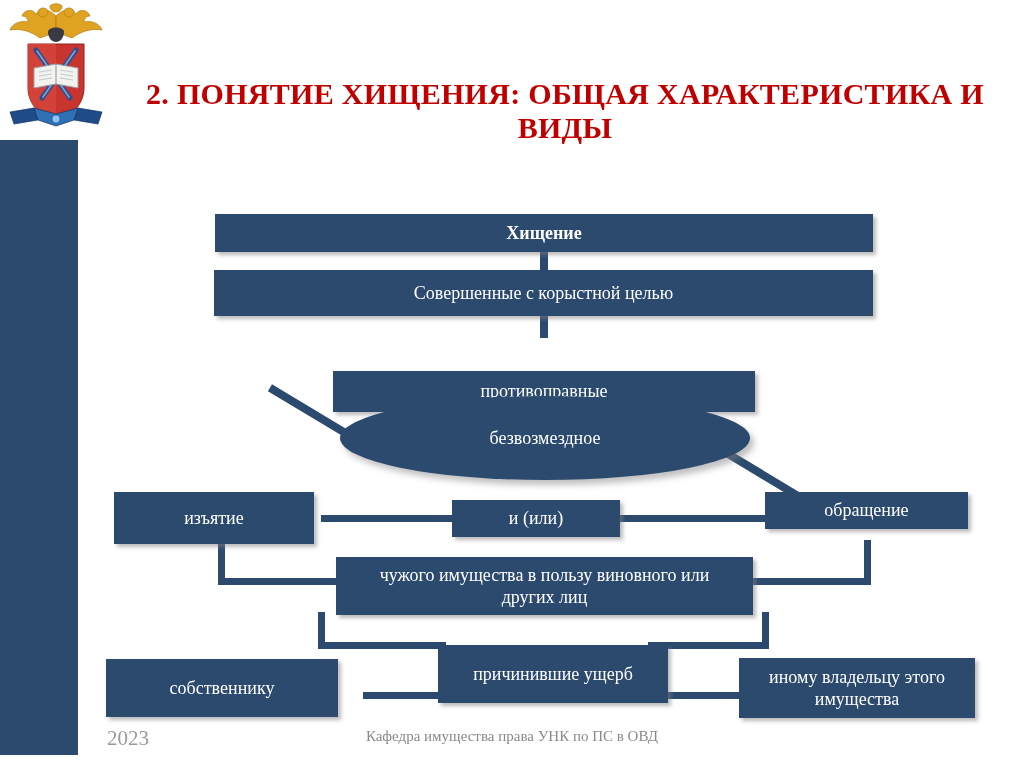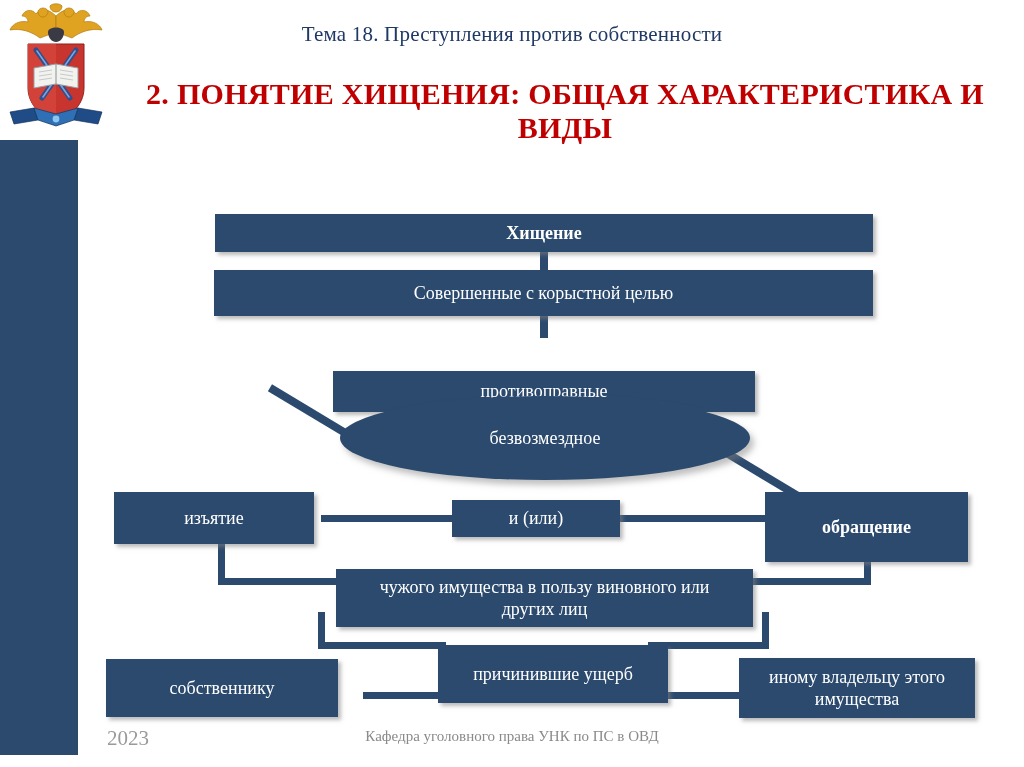--- a/index.html
+++ b/index.html
@@ -176,21 +176,20 @@
 
       <g fill="#1F4B86" stroke="#14335c" stroke-width="0.7">
         <path d="M6 110 L30 106 L34 118 L10 122 Z"></path>
         <path d="M98 110 L74 106 L70 118 L94 122 Z"></path>
         <path d="M30 106 L52 112 L74 106 L70 118 L52 124 L34 118 Z" fill="#2E6FB5"></path>
       </g>
       <circle cx="52" cy="117" r="3.4" fill="#8EC5F0"></circle>
     </svg>
   </div>
 
-  <div class="topic-line">Тема 18. Преступления против собственности</div>
   <div class="section-title">2. ПОНЯТИЕ ХИЩЕНИЯ: ОБЩАЯ ХАРАКТЕРИСТИКА И ВИДЫ</div>
 
 
   <div class="conn" style="left:540px; top:250px; width:8px; height:22px;"></div>
 
   <div class="conn" style="left:540px; top:316px; width:8px; height:22px;"></div>
 
   <div class="conn" style="left:540px; top:376px; width:8px; height:28px;"></div>
 
   <div class="conn-diag" style="left:368px; top:442px; width:112px; height:8px; transform: rotate(31deg) translate(-100%,0); "></div>
@@ -230,36 +229,36 @@
   </div>
 
   <div class="node" style="left:114px; top:492px; width:200px; height:52px;">
     <span>изъятие</span>
   </div>
 
   <div class="node" style="left:452px; top:500px; width:168px; height:37px;">
     <span>и (или)</span>
   </div>
 
-  <div class="node" style="left:765px; top:492px; width:203px; height:70px;font-weight:bold;">
+  <div class="node" style="left:765px; top:492px; width:203px; height:37px;">
     <span>обращение</span>
   </div>
 
-  <div class="node" style="left:336px; top:557px; width:417px; height:58px; padding:8px 40px;margin-top:12px;">
+  <div class="node" style="left:336px; top:557px; width:417px; height:58px; padding:8px 40px;">
     <span>чужого имущества в пользу виновного или других лиц</span>
   </div>
 
   <div class="node" style="left:106px; top:659px; width:232px; height:58px;">
     <span>собственнику</span>
   </div>
 
   <div class="node" style="left:438px; top:645px; width:230px; height:58px;">
     <span>причинившие ущерб</span>
   </div>
 
   <div class="node" style="left:739px; top:658px; width:236px; height:60px; padding:16px 14px;">
     <span>иному владельцу этого имущества</span>
   </div>
 
   <div class="year">2023</div>
-  <div class="footer-note">Кафедра уголовного права УНК по ПС в ОВД</div>
+  <div class="footer-note">Кафедра имущества права УНК по ПС в ОВД</div>
 
 </div>
 
 </body></html>

